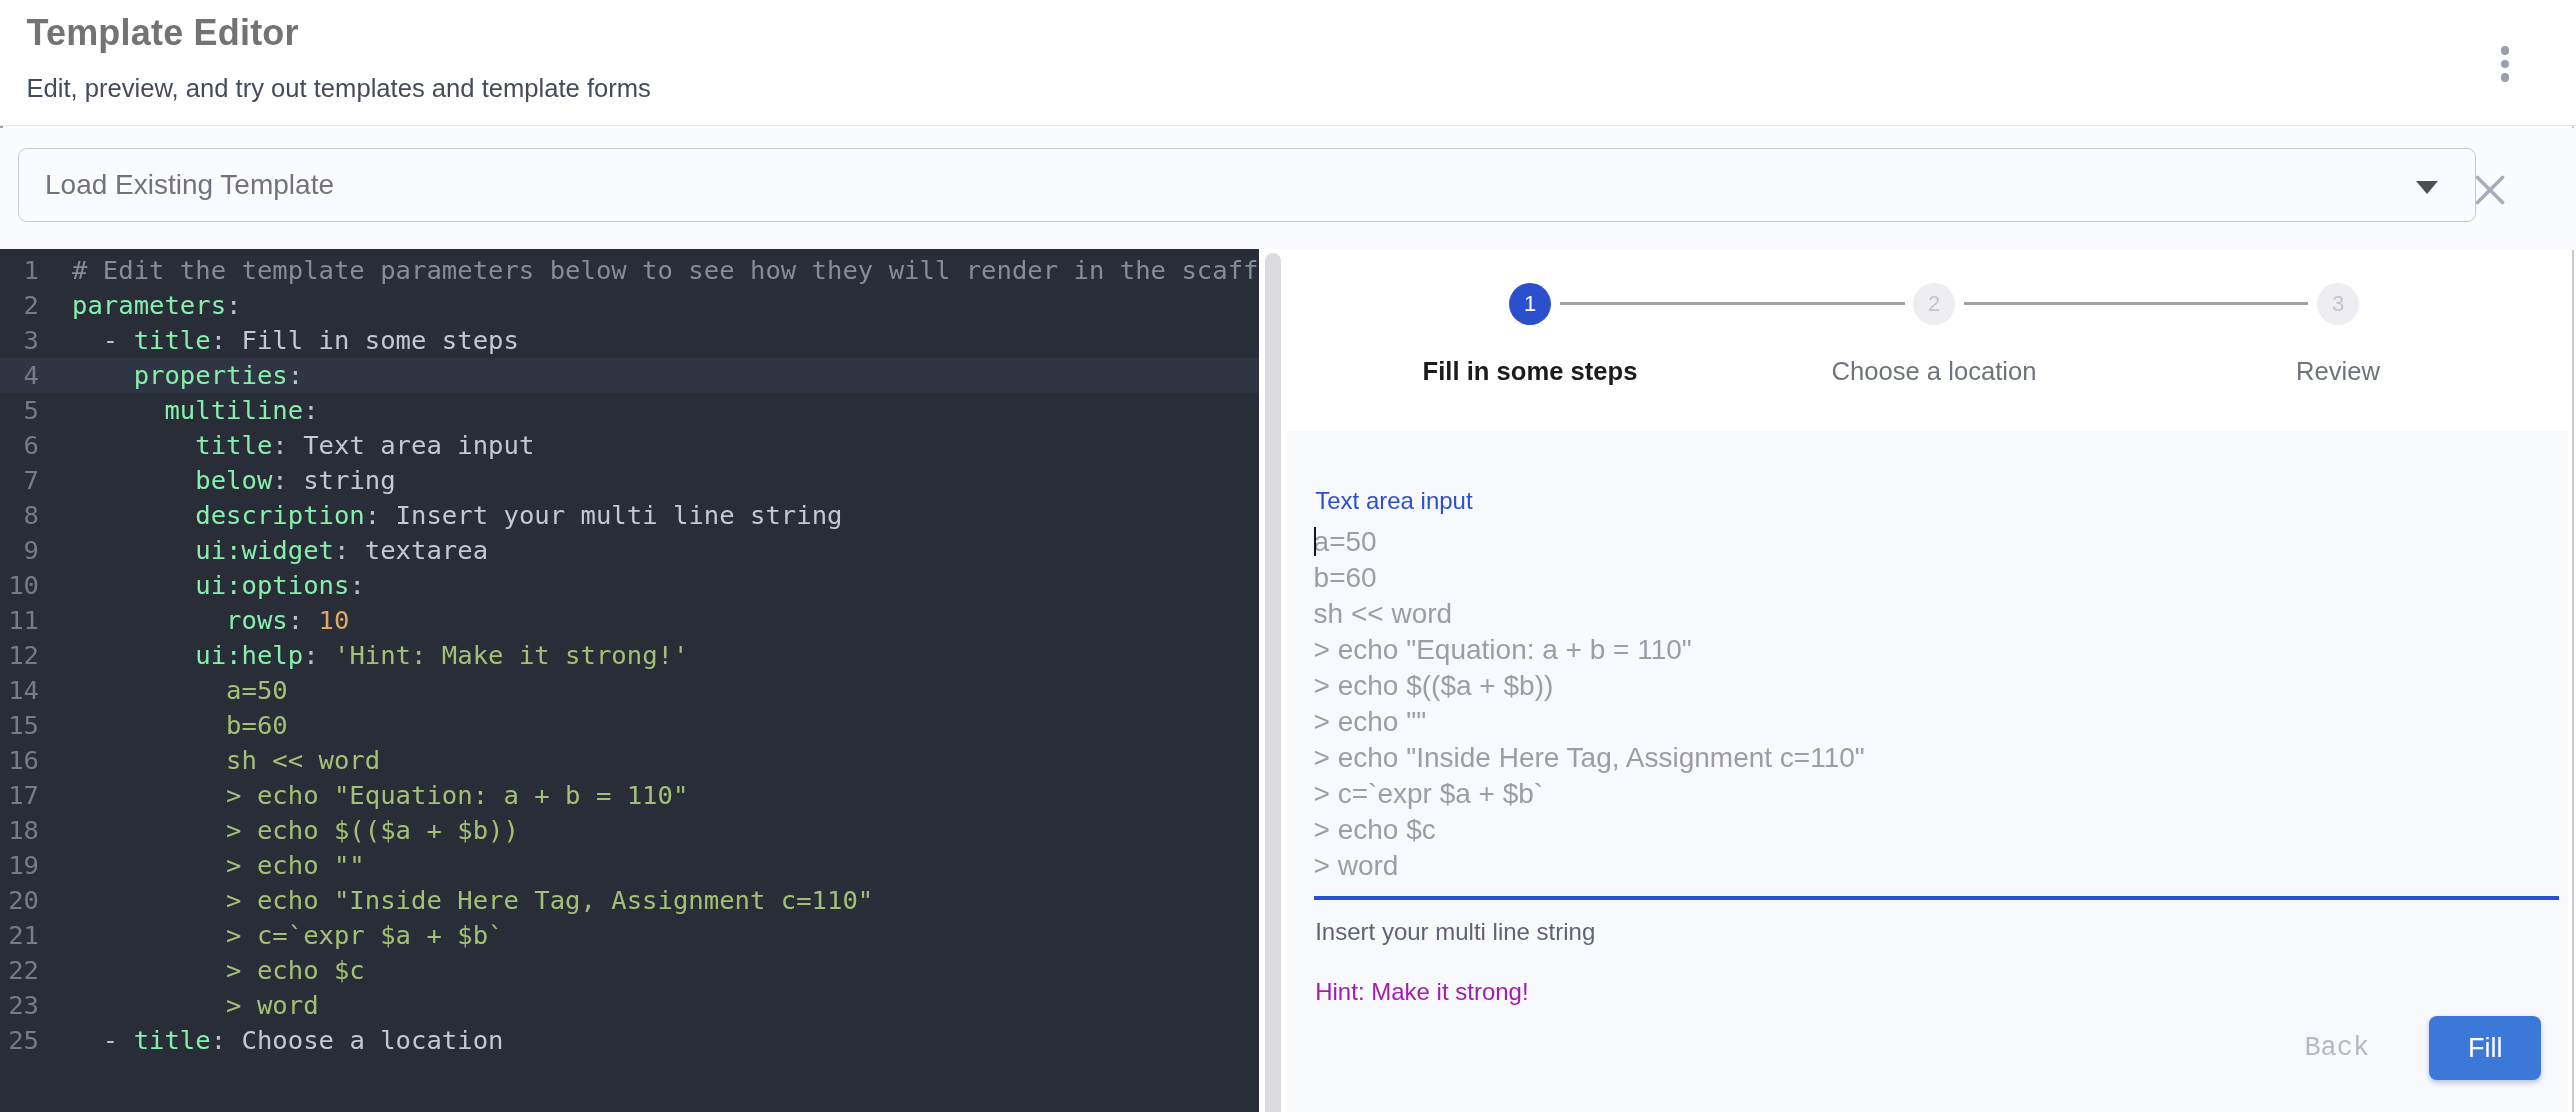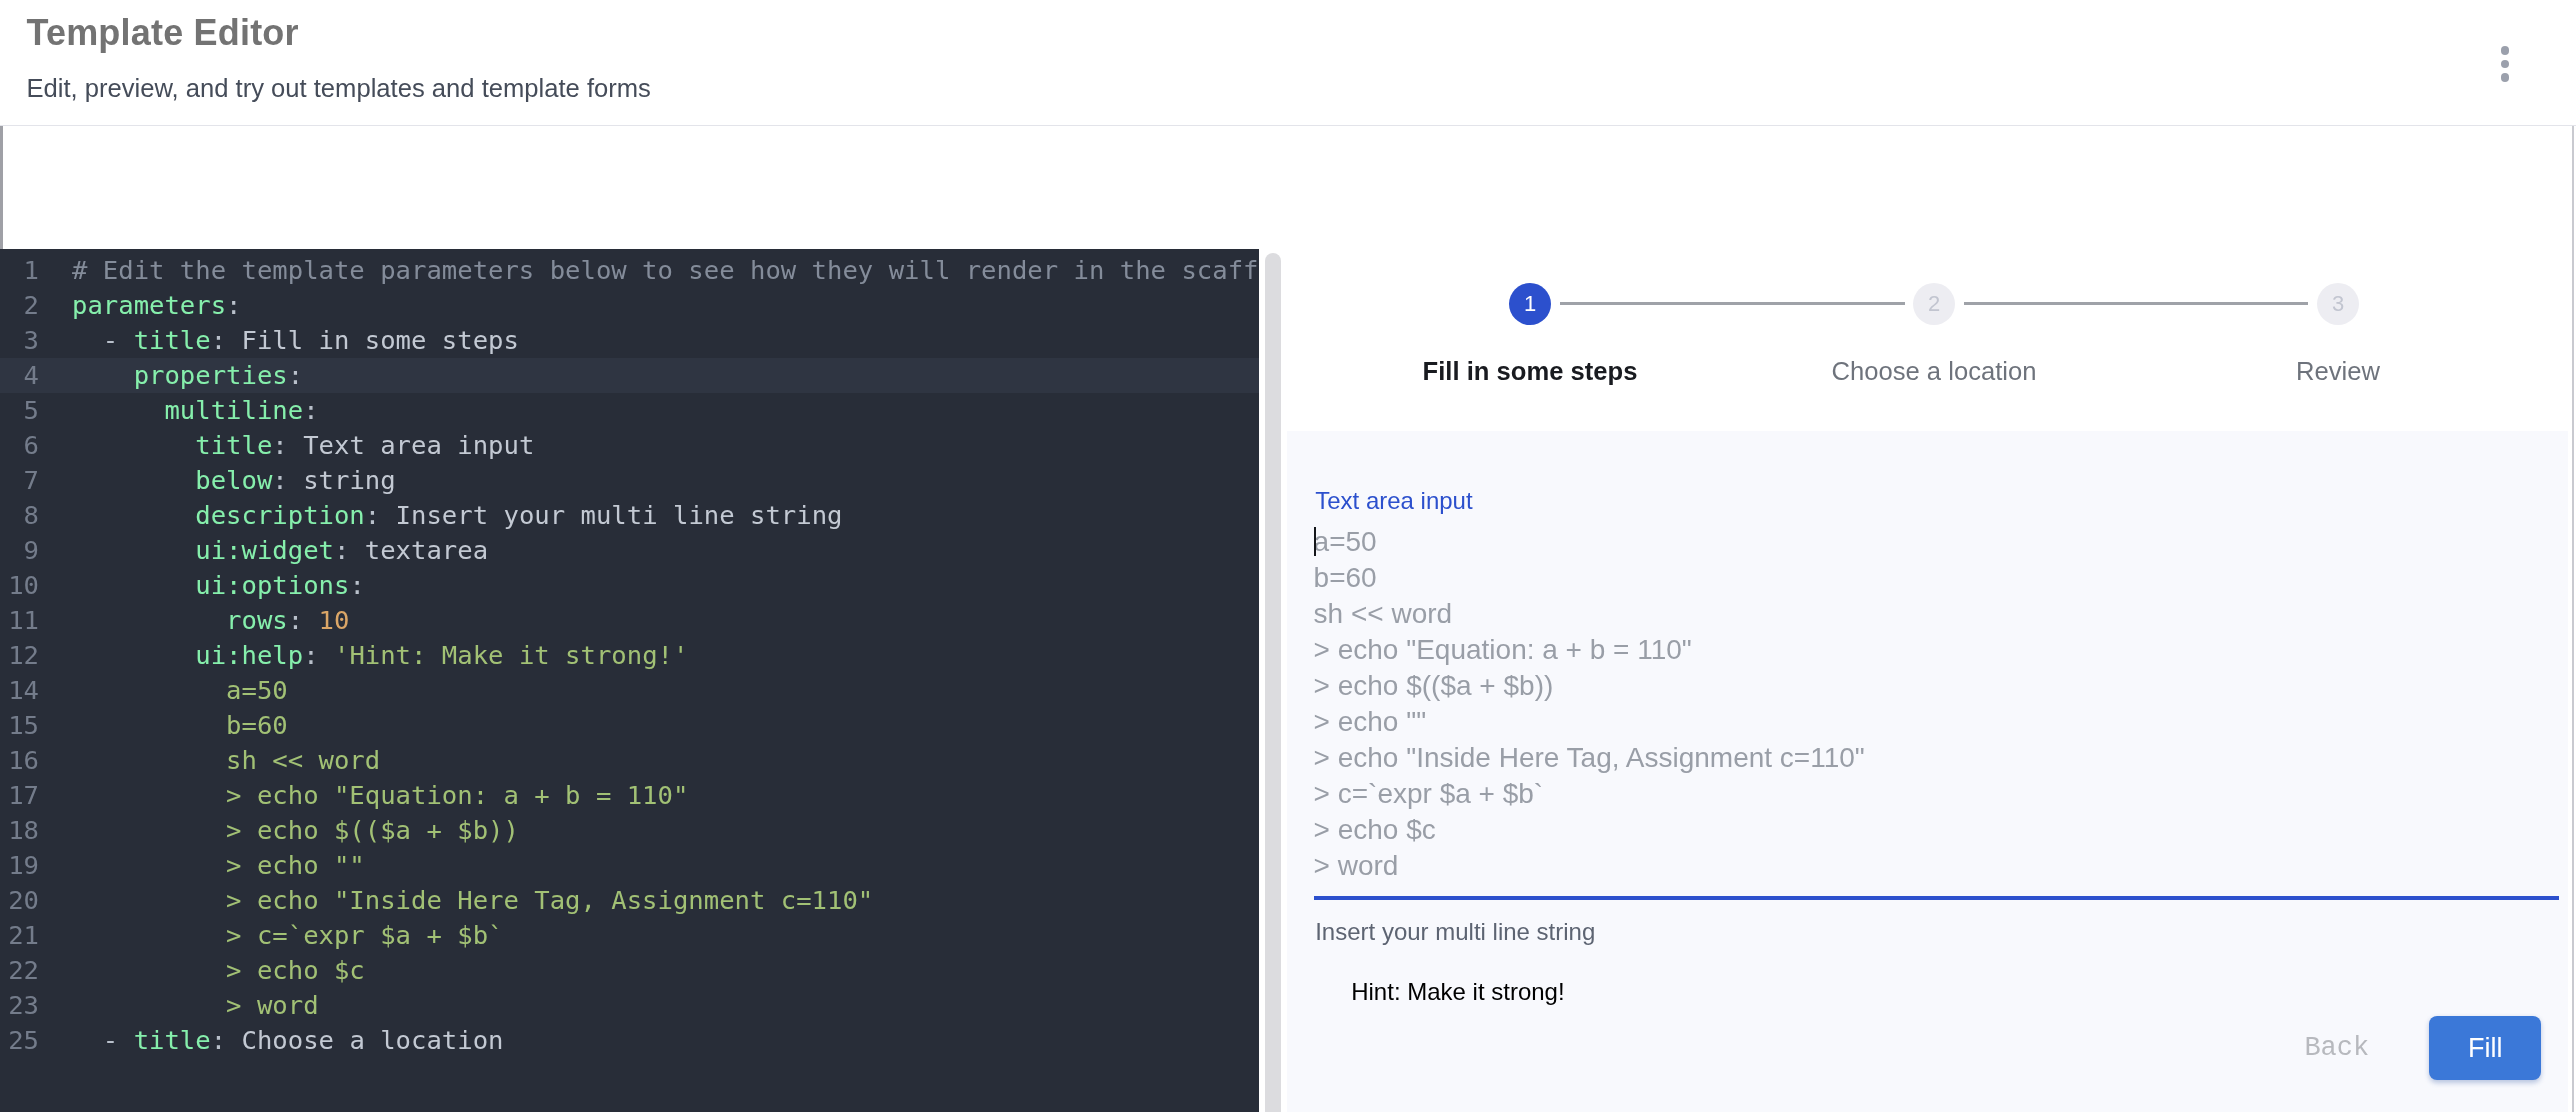--- a/index.html
+++ b/index.html
@@ -85,21 +85,21 @@
     background:#f8f9fd; padding:0 9.7px 0 28px;
   }
   .field-label { position:absolute; left:28px; top:56px; font-size:24px; color:var(--primary); }
   .textarea {
     position:absolute; left:26.4px; top:93px; width:1245px; height:363px;
     font-size:28px; line-height:36px; color:#999ea7; white-space:pre; cursor:text;
   }
   .text-caret { position:absolute; left:26.4px; top:96px; width:2.6px; height:29px; background:#14161a; }
   .focus-underline { position:absolute; left:26.4px; top:465px; width:1245px; height:4.4px; background:var(--primary); }
   .field-desc { position:absolute; left:28px; top:487px; font-size:24px; color:#5d6472; }
-  .field-help { position:absolute; left:28px; top:547px; font-size:24px; color:#000000;margin-left:36px; }
+  .field-help { position:absolute; left:28px; top:547px; font-size:24px; color:#a21caf; }
 
   
   .actions { position:absolute; right:27px; bottom:32px; display:flex; align-items:center; gap:44px; }
   .btn-back { font-size:27px; color:#b7b9be; background:none; border:none; padding:8.8px 16px; cursor:default; font-family:Liberation Mono, monospace; }
   .btn-next {
     width:112px; height:64px; border:none; border-radius:8px;
     background:var(--next-btn); color:#ffffff; font-size:27px; font-weight:500;
     font-family:inherit; cursor:pointer; box-shadow:0 2.6px 5.3px rgba(40,80,160,.3);
   }
 </style>
@@ -114,20 +114,32 @@
   <div class="header">
     <div class="title">Template Editor</div>
     <div class="subtitle">Edit, preview, and try out templates and template forms</div>
     <div class="more-vert" title="More options">
       <i></i>
         <i></i>
         <i></i>
     </div>
   </div>
 
+  <div class="toolbar">
+    <div class="select-box">
+      <span class="placeholder">Load Existing Template</span>
+      <span class="select-caret"></span>
+    </div>
+    <div class="clear-btn" title="Clear">
+      <svg width="34" height="34" viewBox="0 0 38 38">
+        <line x1="5" y1="5" x2="33" y2="33" stroke="#a9adba" stroke-width="4" stroke-linecap="round"></line>
+        <line x1="33" y1="5" x2="5" y2="33" stroke="#a9adba" stroke-width="4" stroke-linecap="round"></line>
+      </svg>
+    </div>
+  </div>
 
   <div class="editor">
     <div>
         <div class="code-line"><span class="ln">1</span><span class="code"><span class="tok-cm"># Edit the template parameters below to see how they will render in the scaffold</span></span></div>
         <div class="code-line"><span class="ln">2</span><span class="code"><span class="tok-key">parameters</span><span class="tok-pun">:</span></span></div>
         <div class="code-line"><span class="ln">3</span><span class="code"><span class="tok-pun">  - </span><span class="tok-key">title</span><span class="tok-pun">: </span><span class="tok-val">Fill in some steps</span></span></div>
         <div class="code-line active"><span class="ln">4</span><span class="code"><span class="tok-pun">    </span><span class="tok-key">properties</span><span class="tok-pun">:</span></span></div>
         <div class="code-line"><span class="ln">5</span><span class="code"><span class="tok-pun">      </span><span class="tok-key">multiline</span><span class="tok-pun">:</span></span></div>
         <div class="code-line"><span class="ln">6</span><span class="code"><span class="tok-pun">        </span><span class="tok-key">title</span><span class="tok-pun">: </span><span class="tok-val">Text area input</span></span></div>
         <div class="code-line"><span class="ln">7</span><span class="code"><span class="tok-pun">        </span><span class="tok-key">below</span><span class="tok-pun">: </span><span class="tok-val">string</span></span></div>

